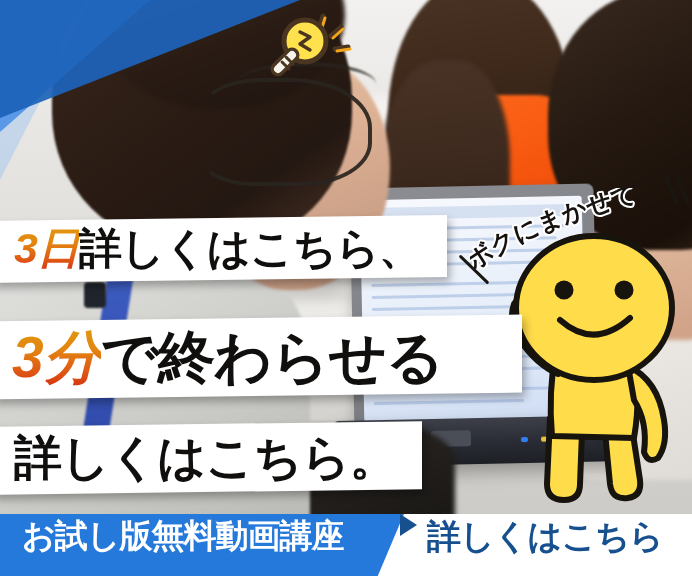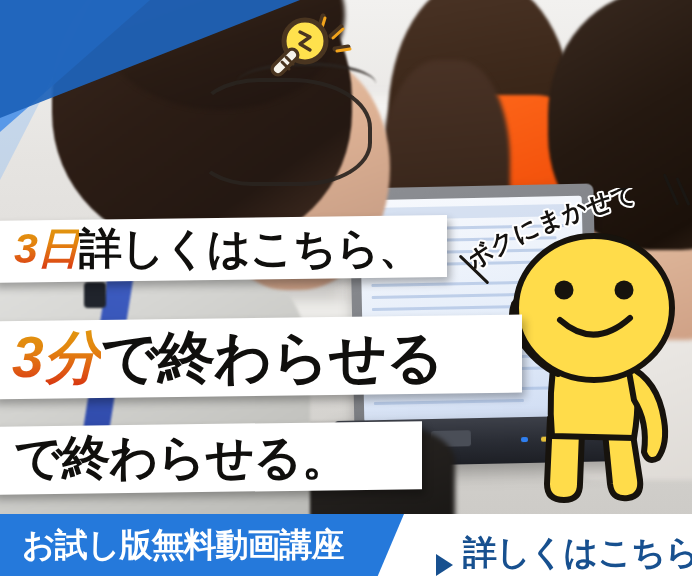--- a/index.html
+++ b/index.html
@@ -199,29 +199,29 @@
     -webkit-background-clip:text;background-clip:text;color:transparent;font-style:italic;
     -webkit-text-fill-color:transparent;
   }
   .band2 .hl{letter-spacing:0px;}
 
   
   .cta{position:absolute;left:0;bottom:0;width:692px;height:62px;background:#ffffff;}
   .cta-blue{
     position:absolute;left:0;top:0;height:62px;width:404px;background:#2579db;
     clip-path:polygon(0 0,100% 0,93.5% 100%,0 100%);
-    display:flex;align-items:center;
+    display:flex;
   }
   .cta-blue span{
     color:#fff;font-weight:bold;font-size:33px;padding-left:22px;white-space:nowrap;
     letter-spacing:-1px;font-family:"Liberation Sans","DejaVu Sans",sans-serif;
   }
   .cta-white{
-    position:absolute;left:424px;top:0;height:62px;right:0;
-    display:flex;align-items:flex-end;gap:10px;padding-left:12px;
+    position:absolute;left:388px;top:0;height:62px;right:0;
+    display:flex;align-items:flex-start;gap:10px;padding-left:12px;
   }
   .cta-arrow{
     width:0;height:0;border-left:17px solid #17508f;
     border-top:11px solid transparent;border-bottom:11px solid transparent;flex:0 0 auto;
   }
   .cta-white span{
     color:#17508f;font-weight:bold;font-size:34px;white-space:nowrap;letter-spacing:-1px;
     font-family:"Liberation Sans","DejaVu Sans",sans-serif;
   }
 </style>
@@ -355,21 +355,21 @@
   </div>
 
   <div class="band band2">
     <div class="txt">
       <span class="hl">3分</span><span>で終わらせる</span>
     </div>
   </div>
 
   <div class="band band3">
     <div class="txt">
-      <span>で終わらせる。</span>
+      <span>詳しくはこちら。</span>
     </div>
   </div>
 
   <div class="cta">
     <div class="cta-blue">
       <span>お試し版無料動画講座</span>
     </div>
     <div class="cta-white">
       <div class="cta-arrow"></div>
       <span>詳しくはこちら</span>

